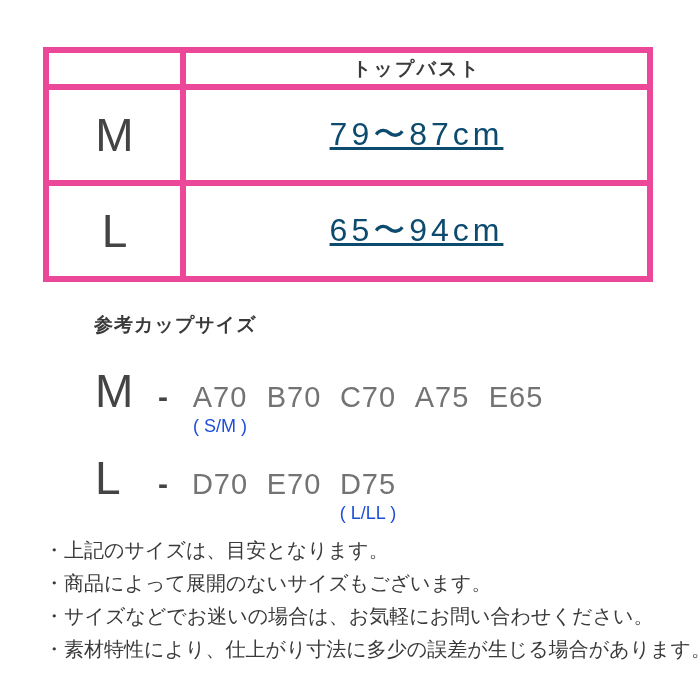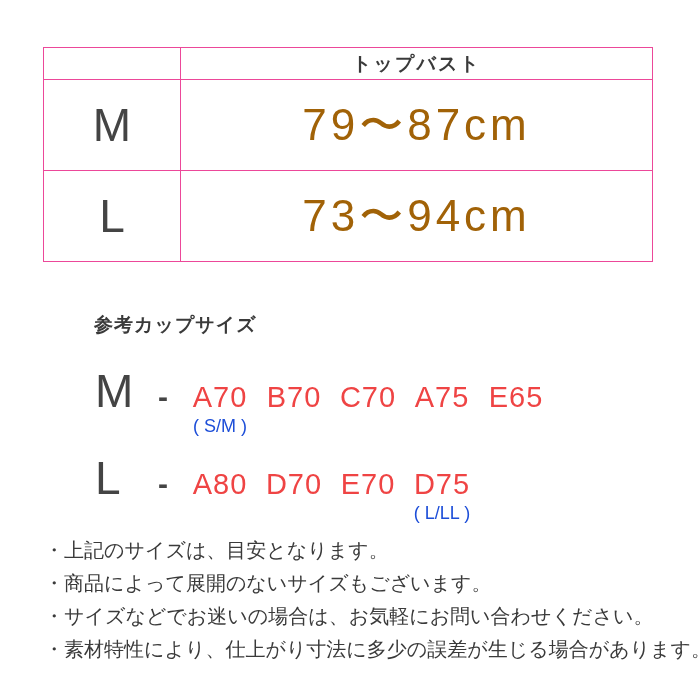--- a/index.html
+++ b/index.html
@@ -19,43 +19,44 @@
   
   .size-table {
     position: absolute;
     left: 43px;
     top: 47px;
     width: 610px;
     border-collapse: collapse;
     table-layout: fixed;
   }
   .size-table th, .size-table td {
-    border: 1px solid #ec4899;
+    border: 6px solid #ec4899;
     padding: 0;
     text-align: center;
     vertical-align: middle;
   }
   .col-size { width: 137px; }
   .header-cell {
     height: 31px;
     font-size: 19px;
     font-weight: bold;
     letter-spacing: 2px;
     color: #3a3a3a;
   }
   .size-cell {
     height: 90px;
     font-size: 46px;
     font-weight: 400;
     color: #444444;
   }
   .bust-cell {
-    font-size: 44px;
+    font-size: 32px;
     letter-spacing: 4px;
-    color: #a16207;
+    color: #0c4a6e;
+    text-decoration: underline;
   }
 
   
   .cup-section {
     position: absolute;
     left: 0;
     top: 312px;
     width: 700px;
   }
   .cup-heading {
@@ -87,21 +88,21 @@
     flex: 0 0 auto;
   }
   .cup-cell {
     width: 74px;
     text-align: center;
     flex: 0 0 auto;
   }
   .cup-val {
     font-size: 29px;
     letter-spacing: 1px;
-    color: #ef4444;
+    color: #737373;
   }
   .cup-sub {
     display: block;
     font-size: 18px;
     color: #1d4ed8;
     margin-top: 2px;
     white-space: nowrap;
   }
 
   
@@ -135,42 +136,41 @@
     </tr>
   </thead>
   <tbody>
 
   <tr>
         <td class="size-cell">M</td>
         <td class="bust-cell">79〜87cm</td>
       </tr>
       <tr>
         <td class="size-cell">L</td>
-        <td class="bust-cell">73〜94cm</td>
+        <td class="bust-cell">65〜94cm</td>
       </tr>
     </tbody>
 </table>
 
 <div class="cup-section">
   <div class="cup-heading">参考カップサイズ</div>
   <div>
 
   <div class="cup-row row-0">
         <span class="cup-letter">M</span>
         <span class="cup-dash">-</span>
         <div class="cup-cell"><span class="cup-val">A70</span><span class="cup-sub">( S/M )</span></div>
         <div class="cup-cell"><span class="cup-val">B70</span></div>
         <div class="cup-cell"><span class="cup-val">C70</span></div>
         <div class="cup-cell"><span class="cup-val">A75</span></div>
         <div class="cup-cell"><span class="cup-val">E65</span></div>
       </div>
       <div class="cup-row row-1">
         <span class="cup-letter">L</span>
         <span class="cup-dash">-</span>
-        <div class="cup-cell"><span class="cup-val">A80</span></div>
         <div class="cup-cell"><span class="cup-val">D70</span></div>
         <div class="cup-cell"><span class="cup-val">E70</span></div>
         <div class="cup-cell"><span class="cup-val">D75</span><span class="cup-sub">( L/LL )</span></div>
       </div>
     </div>
 </div>
 
 <ul class="notes">
 
 <li>・上記のサイズは、目安となります。</li>

